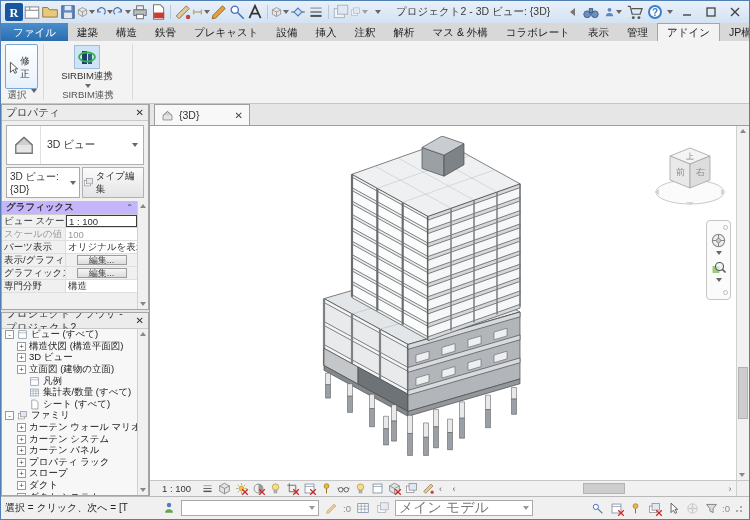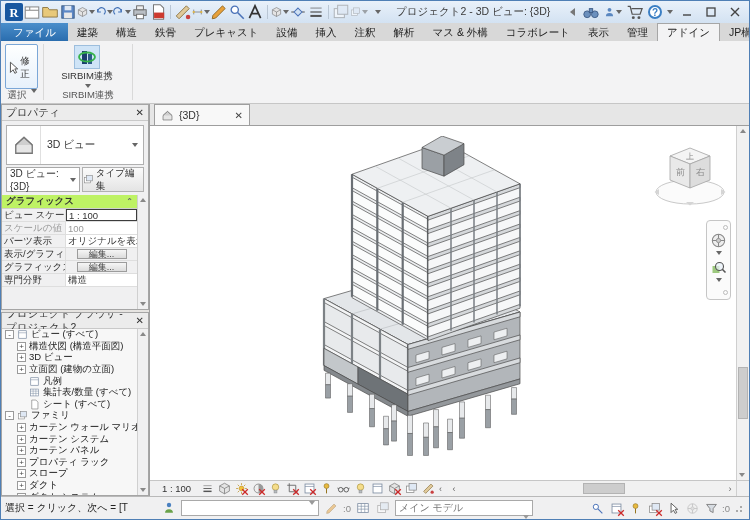--- a/index.html
+++ b/index.html
@@ -36,29 +36,29 @@
 .vsep{position:absolute;top:3px;bottom:3px;width:1px;background:#d9d9d9;}
 
 .leftcol{position:absolute;left:0;top:103px;width:148px;bottom:23px;background:#e6e4e1;display:flex;flex-direction:column;}
 .palette{background:#f0f0f1;border:1px solid #a5a5a5;display:flex;flex-direction:column;overflow:hidden;}
 .pal-props{height:206px;}
 .pal-browser{flex:1;margin-top:2px;}
 .pal-header{height:16px;background:#ececec;border-bottom:1px solid #c9c9c9;display:flex;align-items:center;padding:0 4px;flex:0 0 auto;}
 .pal-header .x{margin-left:auto;color:#333;font-size:10px;}
 .type-sel{margin:4px 4px 2px;height:40px;background:#fff;border:1px solid #b0b0b0;display:flex;align-items:center;flex:0 0 auto;}
 .type-sel .ic{width:34px;display:flex;align-items:center;justify-content:center;border-right:1px solid #e0e0e0;height:100%;}
-.combo-row{margin:0 4px;height:25px;display:flex;gap:2px;flex:0 0 auto;}
+.combo-row{margin:0 4px;height:31px;display:flex;gap:2px;flex:0 0 auto;}
 .combo{flex:1;background:#fff;border:1px solid #a9a9a9;display:flex;align-items:center;padding:0 3px;font-size:10px;}
 .combo .dd{margin-left:auto;}
 .etype-btn{width:62px;border:1px solid #b1b1b1;background:linear-gradient(#fbfbfb,#e4e4e4);display:flex;align-items:center;justify-content:center;gap:2px;font-size:9.5px;}
 .prop-area{position:relative;margin-top:3px;flex:1;}
 .prop-scroll{position:absolute;right:0;top:0;bottom:0;width:11px;background:#f0f0f1;border-left:1px solid #d0d0d0;}
 .arr-up{width:0;height:0;border-left:3px solid transparent;border-right:3px solid transparent;border-bottom:4px solid #888;margin:3px auto;}
 .arr-dn{width:0;height:0;border-left:3px solid transparent;border-right:3px solid transparent;border-top:4px solid #888;margin:3px auto;position:absolute;bottom:0;left:2px;}
-.sect-row{height:14px;background:#bef264;border-bottom:1px solid #cfcfcf;display:flex;align-items:center;padding:0 4px;margin-right:11px;font-weight:bold;font-size:9.5px;}
+.sect-row{height:14px;background:#c4b5fd;border-bottom:1px solid #cfcfcf;display:flex;align-items:center;padding:0 4px;margin-right:11px;font-weight:bold;font-size:9.5px;}
 .sect-row .car{margin-left:auto;color:#666;font-size:8px;}
 .prow{height:13px;display:flex;border-bottom:1px solid #dedede;margin-right:11px;font-size:9.5px;}
 .prow .lab{width:64px;padding:0 2px;overflow:hidden;white-space:nowrap;display:flex;align-items:center;background:#f0f0f1;border-right:1px solid #dedede;}
 .prow .val{flex:1;background:#fff;display:flex;align-items:center;padding:0 2px;overflow:hidden;white-space:nowrap;}
 .prow .val.focus{border:1px solid #3c3c3c;}
 .prow.muted .lab,.prow.muted .val{color:#9a9a9a;}
 .prow .ebtn{margin:1px auto;width:50px;height:10px;border:1px solid #9c9c9c;background:linear-gradient(#f6f6f6,#dcdcdc);
   display:flex;align-items:center;justify-content:center;font-size:9px;color:#444;}
 .pal-footer{height:19px;display:flex;align-items:center;padding:0 5px;flex:0 0 auto;}
 .plink{color:#2a64c5;text-decoration:underline;font-size:9.5px;}
@@ -94,21 +94,21 @@
 .vci{position:relative;width:13px;height:13px;display:flex;align-items:center;justify-content:center;}
 .vci .ov{position:absolute;right:-1px;bottom:-1px;}
 .hscroll{flex:1;height:100%;position:relative;background:#f1f1f1;}
 .hthumb{position:absolute;top:2px;bottom:2px;left:47%;width:42px;background:#cdcdcd;border:1px solid #b3b3b3;}
 .harr{position:absolute;top:0;bottom:0;width:12px;display:flex;align-items:center;justify-content:center;color:#666;font-size:9px;}
 .corner{position:absolute;right:0;bottom:0;width:13px;height:16px;background:#f0f0f1;border-top:1px solid #c6c6c6;border-left:1px solid #cfcfcf;}
 
 .statusbar{position:absolute;left:0;bottom:0;right:0;height:23px;background:#f0f0f1;border-top:1px solid #b9b9b9;
   display:flex;align-items:center;padding:0 4px;gap:4px;}
 .sb-hint{width:152px;overflow:hidden;white-space:nowrap;font-size:10px;color:#222;}
-.sb-combo{width:138px;height:16px;background:#fff;border:1px solid #a9a9a9;display:flex;padding:0 3px;font-size:10px;color:#333;flex-direction:column;}
+.sb-combo{width:138px;height:16px;background:#fff;border:1px solid #a9a9a9;display:flex;align-items:center;padding:0 3px;font-size:14px;color:#333;}
 .sb-combo .dd{margin-left:auto;border-top-color:#999;}
 .sb-count{font-size:9.5px;color:#8a8a8a;}
 .sb-ico{width:16px;height:15px;display:flex;align-items:center;justify-content:center;}
 .sb-right{margin-left:auto;display:flex;align-items:center;gap:3px;}
 .grip{width:10px;height:10px;margin-left:2px;
   background:radial-gradient(circle at 2px 8px,#aaa 1px,transparent 1.3px),radial-gradient(circle at 6px 8px,#aaa 1px,transparent 1.3px),radial-gradient(circle at 6px 4px,#aaa 1px,transparent 1.3px);}
 </style>
 </head>
 <body>
 

